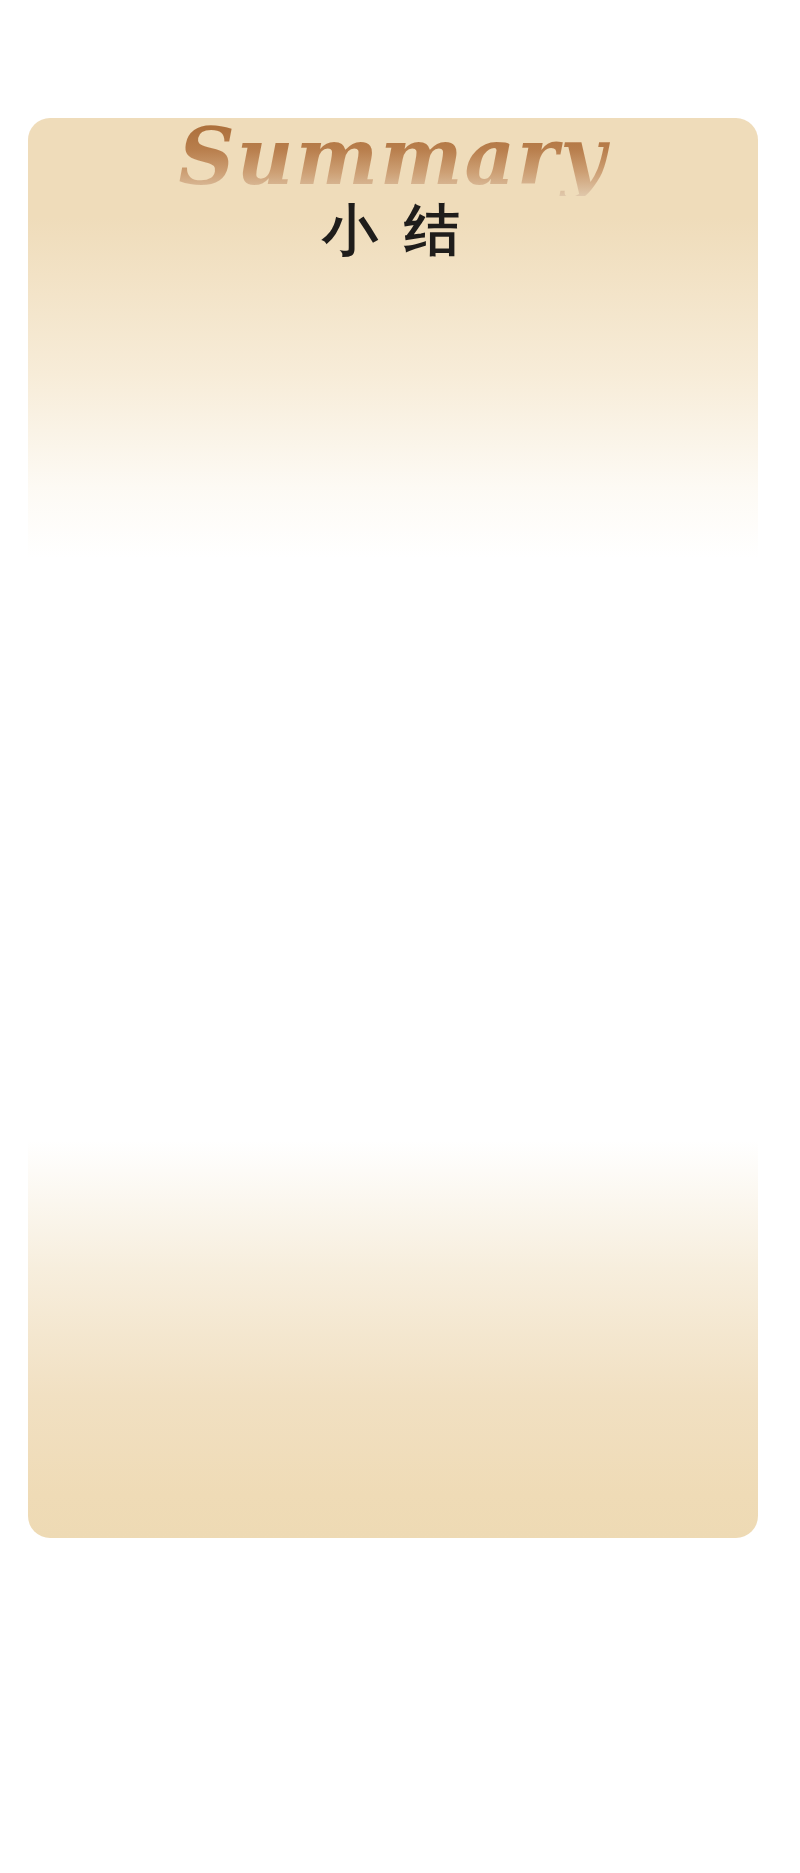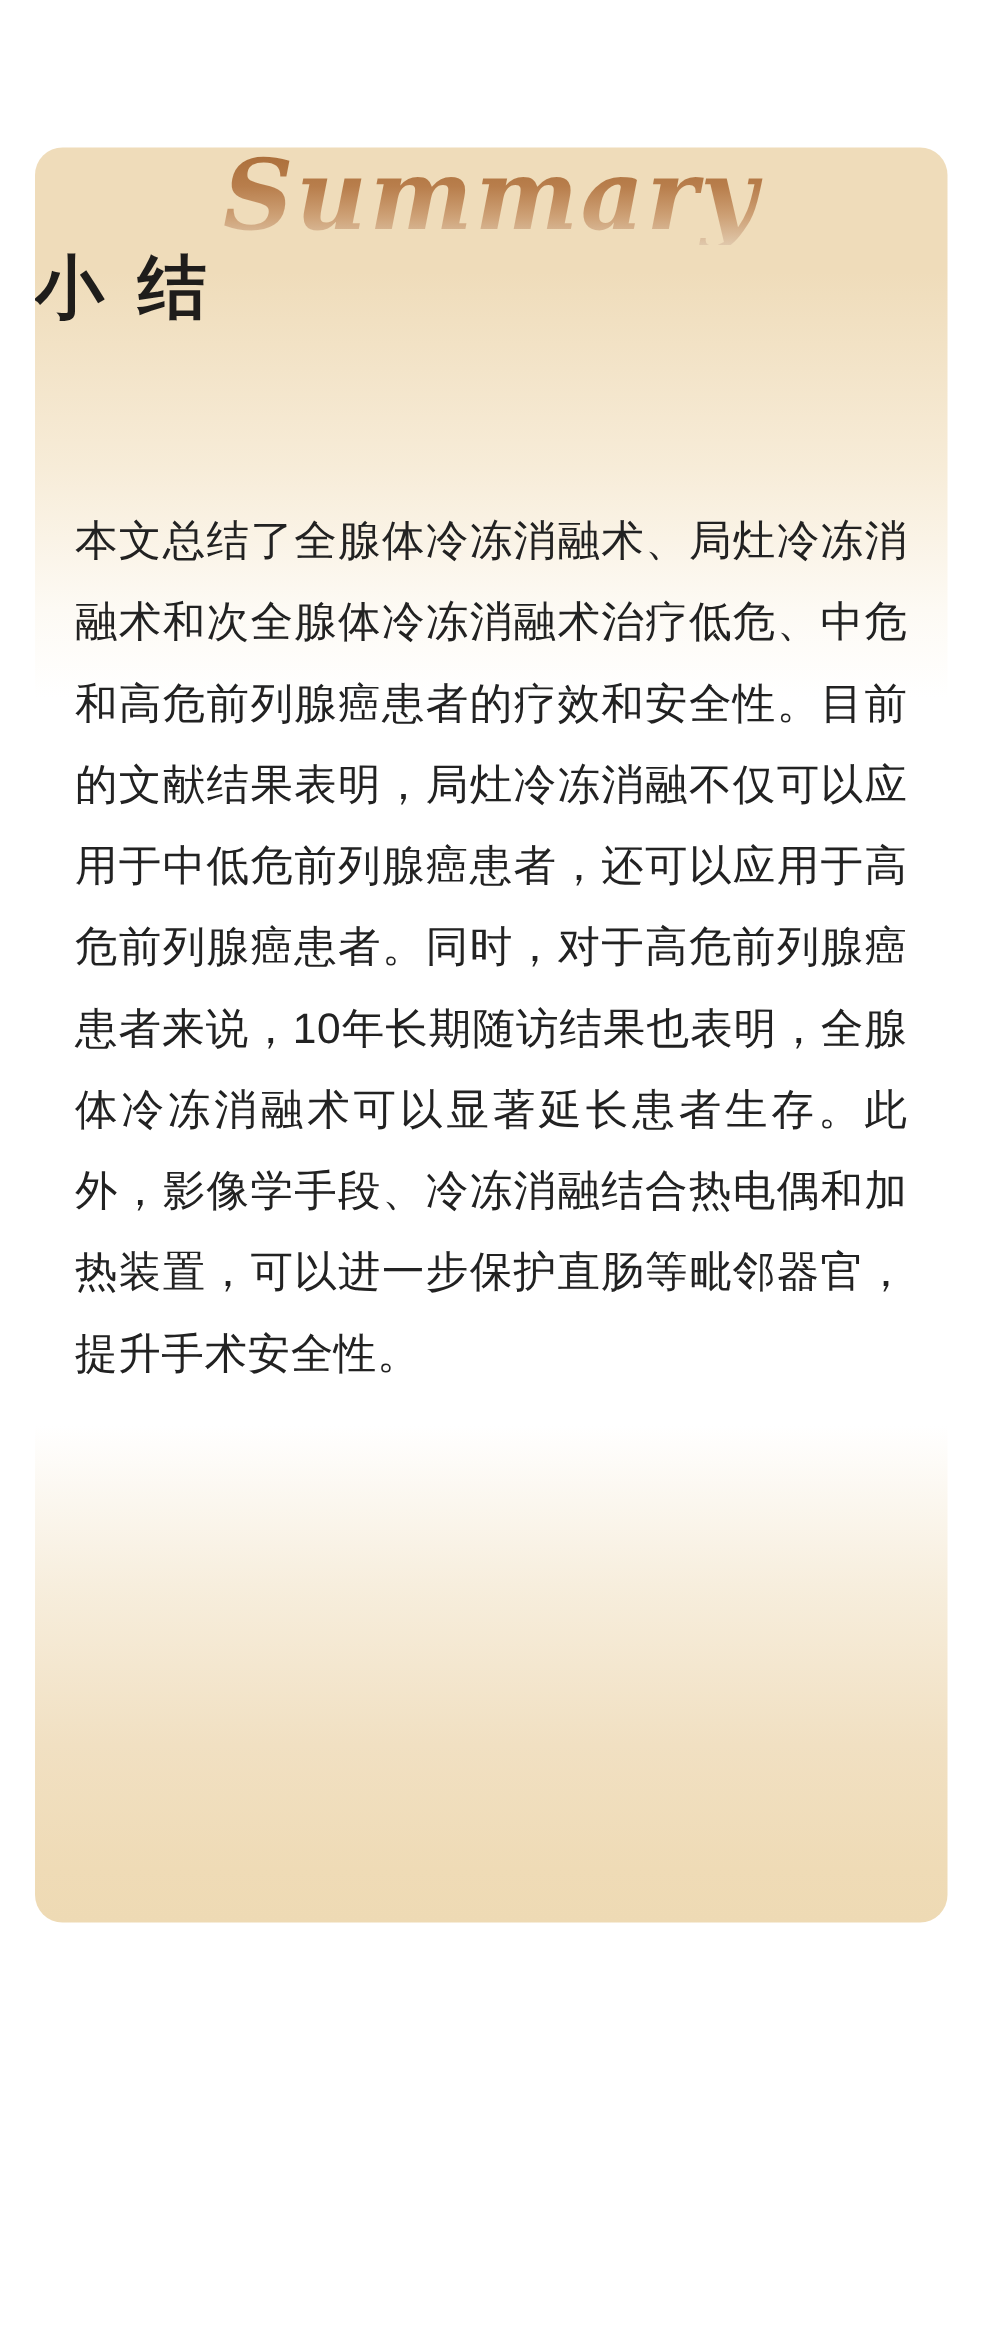--- a/index.html
+++ b/index.html
@@ -47,21 +47,21 @@
     line-height: 1.0;
     letter-spacing: 2px;
     background: linear-gradient(180deg, #a96b36 0%, #b87e4c 40%, #cda075 70%, #e0c8ab 100%);
     -webkit-background-clip: text;
     background-clip: text;
     color: transparent;
     -webkit-text-fill-color: transparent;
   }
   .cn-title {
     margin: 4px 0 0 0;
-    text-align: left;
+    text-align: center;
     font-family: "DejaVu Serif", "Liberation Serif", serif;
     font-weight: 700;
     font-size: 55px;
     line-height: 1.1;
     color: #1f1d1b;
     letter-spacing: 4px;
   }
   .body-paragraph {
     margin: 140px 0 0 0;
     padding: 0 32px 0 32px;
@@ -73,15 +73,14 @@
     font-family: "Liberation Sans", sans-serif;
   }
 </style>
 </head>
 <body>
 
 <div class="summary-card">
   <div class="card-inner">
     <h2 class="script-title">Summary</h2>
     <h1 class="cn-title">小 结</h1>
-    <p class="body-paragraph">本文总结了全腺体冷冻消融术、局灶冷冻消融术和次全腺体冷冻消融术治疗低危、中危和高危前列腺癌患者的疗效和安全性。目前的文献结果表明，局灶冷冻消融不仅可以应用于中低危前列腺癌患者，还可以应用于高危前列腺癌患者。同时，对于高危前列腺癌患者来说，10年长期随访结果也表明，全腺体冷冻消融术可以显著延长患者生存。此外，影像学手段、冷冻消融结合热电偶和加热装置，可以进一步保护直肠等毗邻器官，提升手术安全性。</p>
   </div>
 </div>
 
 </body></html>

